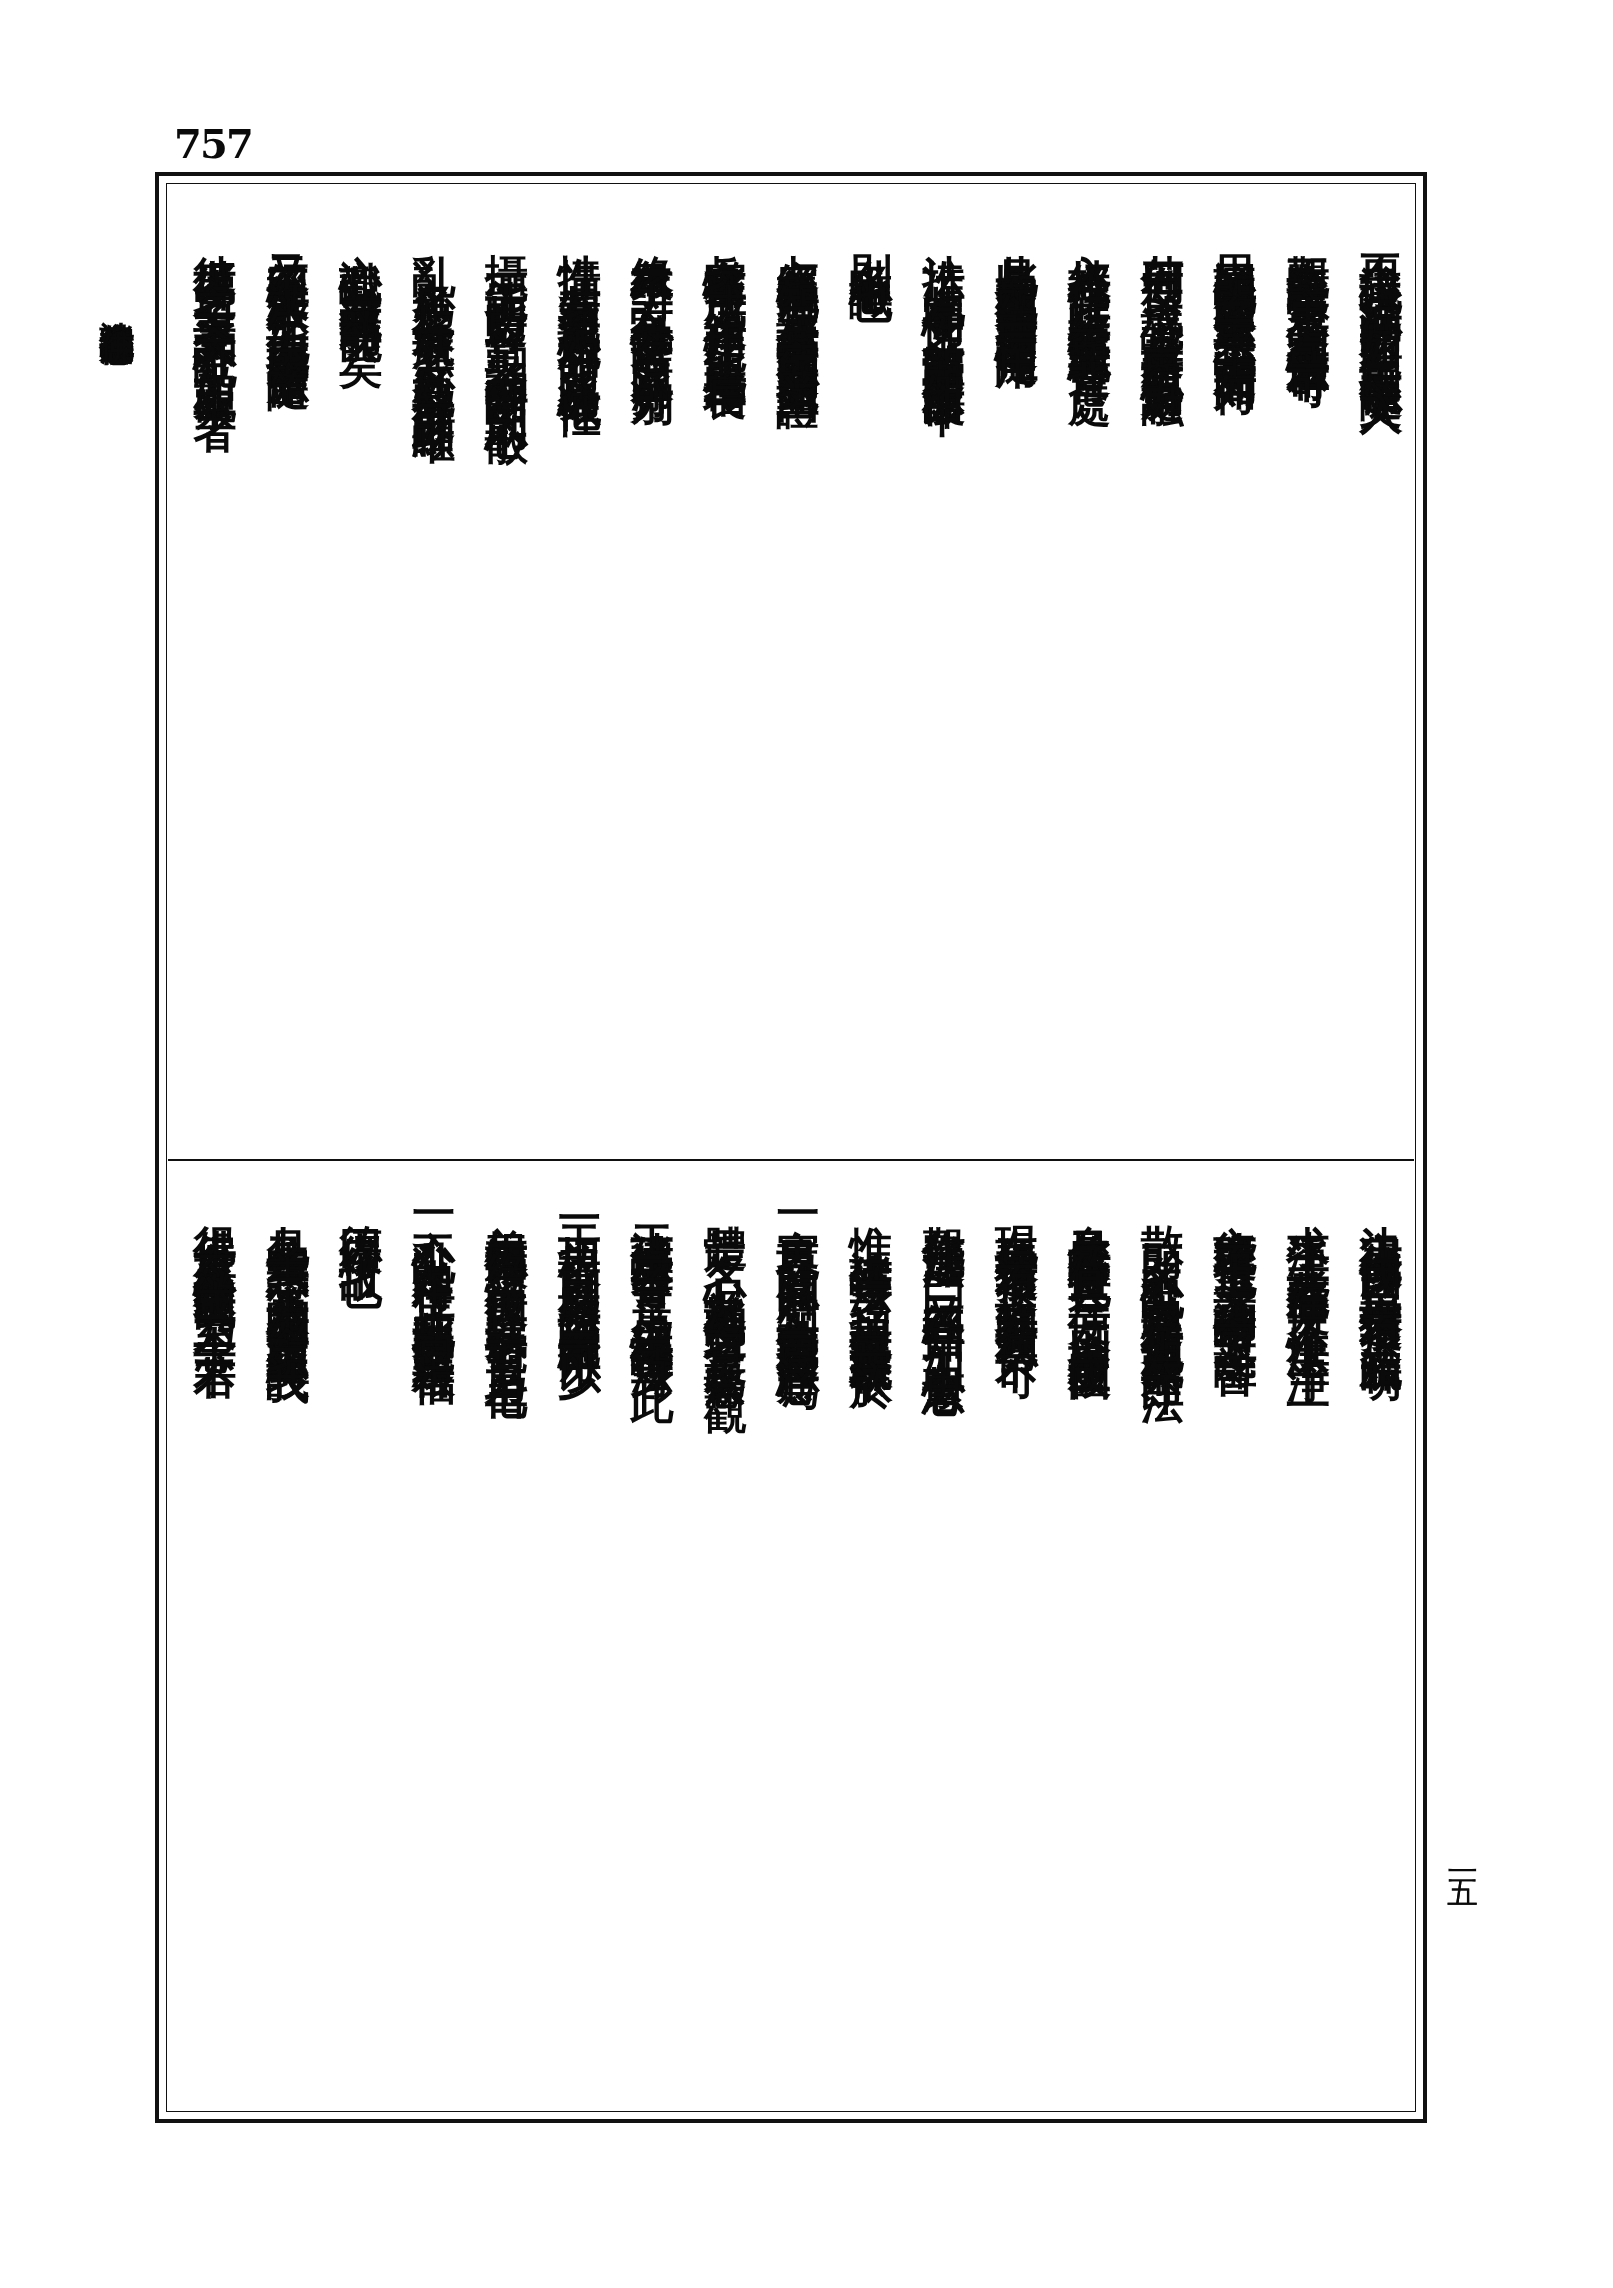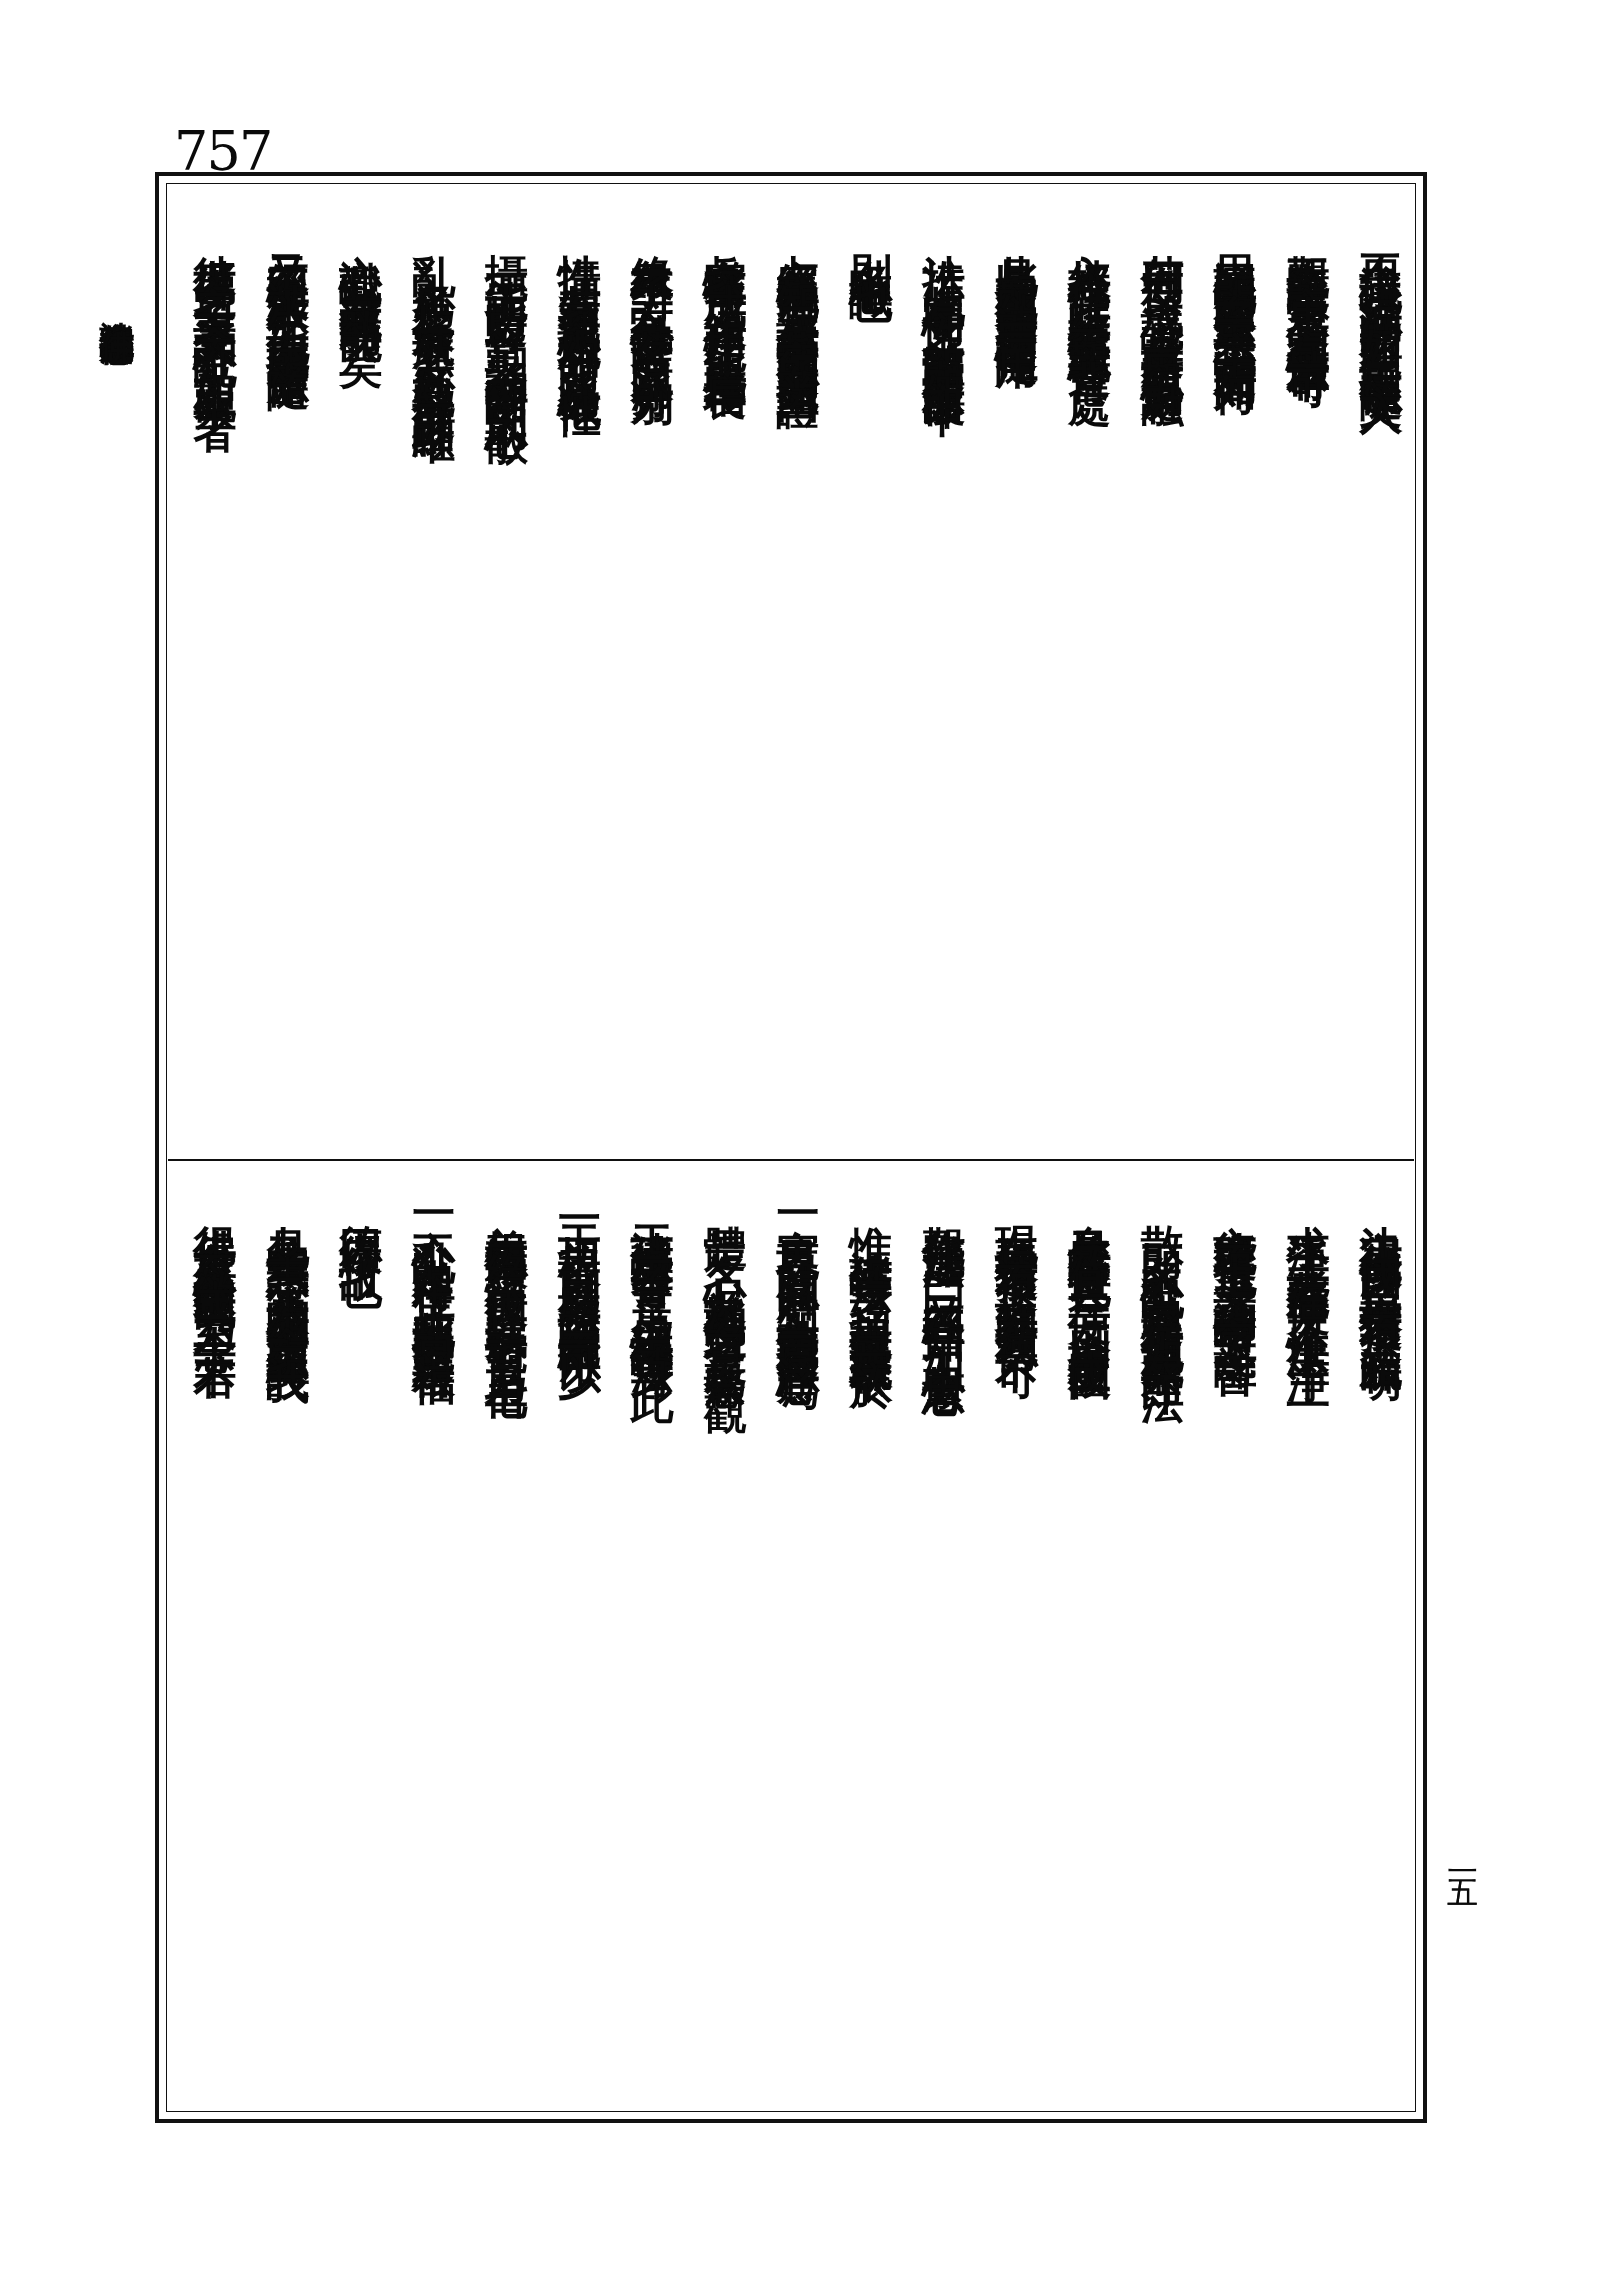--- a/index.html
+++ b/index.html
@@ -1,18 +1,18 @@
 <!DOCTYPE html>
 <html style="font-size:14.8px"><head>
 <meta charset="utf-8">
 <style>
   html, body { margin: 0; padding: 0; background: #ffffff; }
   body { width: 1613px; height: 2289px; position: relative; overflow: hidden;
          font-family: "DejaVu Serif", "Liberation Serif", serif; color: #0a0a0a; }
-  .page-num { position: absolute; left: 174px; top: 120px; font-size: 54px; font-weight: normal;
+  .page-num { position: absolute; left: 174px; top: 120px; font-size: 40px; font-weight: bold;
               font-family: "DejaVu Serif", serif; letter-spacing: -1.8px; }
   .margin-title { position: absolute; left: 100px; top: 293px; writing-mode: vertical-rl;
                   font-size: 35px; font-weight: bold; letter-spacing: 0.9px; line-height: 1; }
   .sheet-num { position: absolute; left: 1447px; top: 1855px; writing-mode: vertical-rl;
                font-size: 31px; line-height: 1; }
   .frame-outer { position: absolute; left: 155px; top: 172px; width: 1272px; height: 1951px;
                  border: 4.6px solid #111; box-sizing: border-box; }
   .frame-inner { position: absolute; left: 166px; top: 183px; width: 1250px; height: 1929px;
                  border: 1.8px solid #111; box-sizing: border-box; }
   .divider { position: absolute; left: 168px; width: 1246px; top: 1159px; height: 0;

